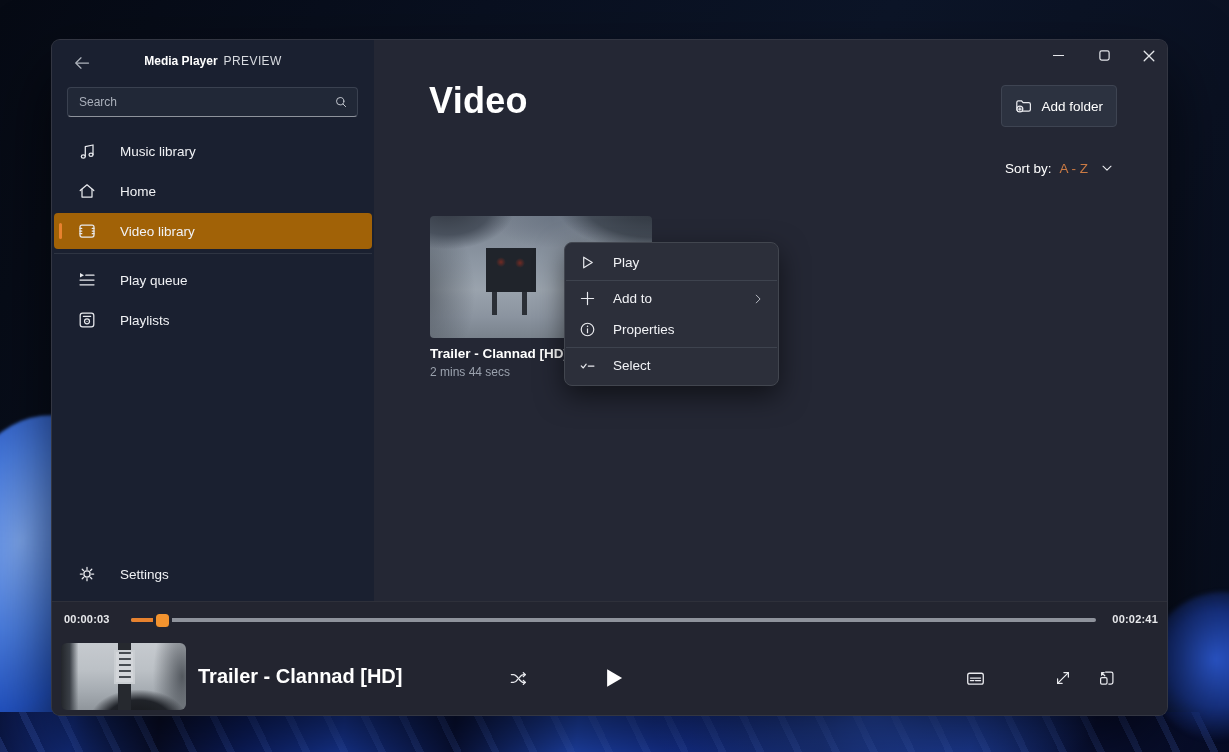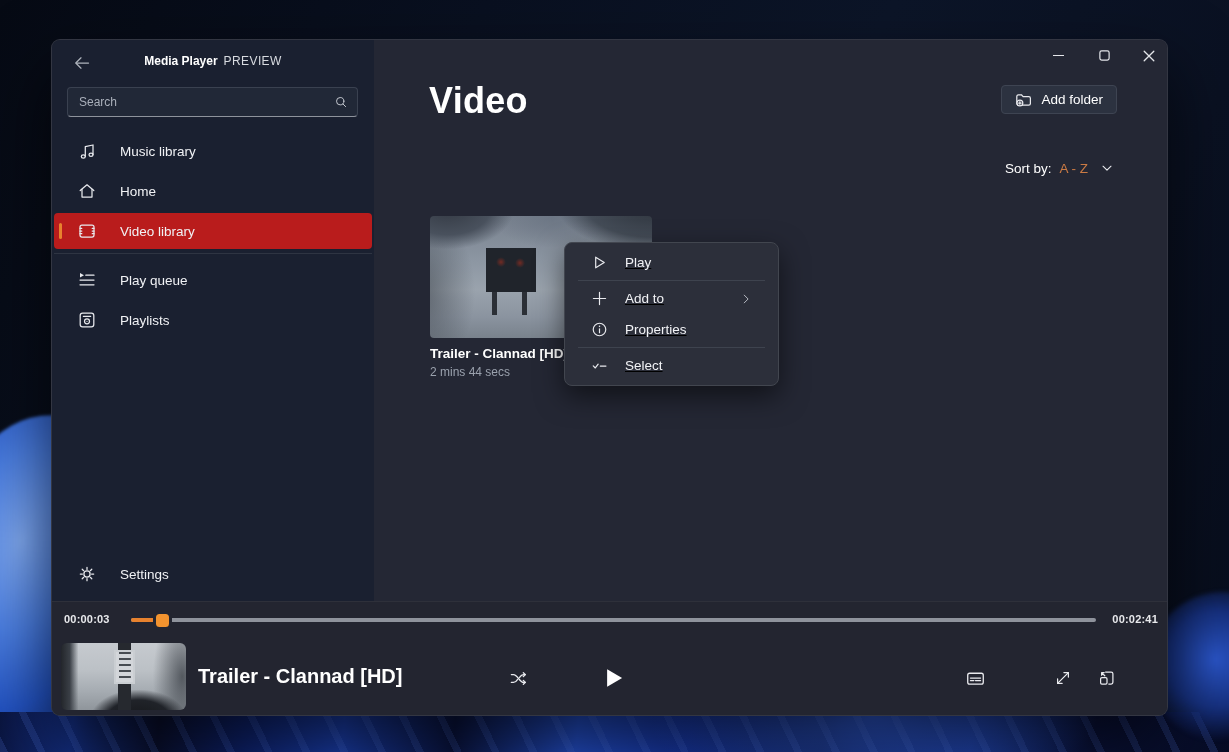--- a/index.html
+++ b/index.html
@@ -51,29 +51,29 @@
     display:flex; align-items:center; padding:0 8px 0 11px; }
   .search-box input { flex:1; background:transparent; border:none; outline:none; color:#ffffff;
     font-size:12px; font-family:inherit; }
   .search-box input::placeholder { color:#a9afba; }
 
   
   .nav { position:absolute; left:2px; top:93px; width:318px; }
   .nav-item { position:relative; height:36px; margin-bottom:4px; border-radius:4px;
     display:flex; align-items:center; padding-left:23px; color:#f1f2f5; font-size:13.5px; }
   .nav-item .lbl { margin-left:23px; }
-  .nav-item.selected { background:#b91c1c; }
+  .nav-item.selected { background:#a16207; }
   .nav-item.selected::before { content:""; position:absolute; left:5px; top:10px; width:3px; height:16px;
     border-radius:2px; background:#e8822e; }
   .nav-divider { height:1px; background:rgba(255,255,255,.09); margin:3px 0 8px 0; }
   .settings-item { position:absolute; left:2px; bottom:5px; width:318px; }
 
   
   .page-title { position:absolute; left:55px; top:40px; font-size:36px; font-weight:700; color:#fff; letter-spacing:.3px; }
-  .add-folder-btn { position:absolute; top:45px; right:52px; height:29px; padding:0 13px;
+  .add-folder-btn { position:absolute; top:45px; right:52px; height:42px; padding:0 13px;
     background:#2c3240; border:1px solid #3e4452; border-radius:4px;
     display:flex; align-items:center; gap:9px; color:#fff; font-size:13.5px; }
   .sort-ctl { position:absolute; top:120px; right:54px; display:flex; align-items:center; gap:5px;
     color:#fff; font-size:13.5px; }
   .sort-value { color:#ca7a44; margin-left:3px; }
 
   
   .video-card { position:absolute; left:56px; top:176px; width:222px; }
   .card-thumb { position:relative; width:222px; height:122px; border-radius:4px; overflow:hidden;
     background:
@@ -87,22 +87,22 @@
       radial-gradient(circle 7px at 30% 32%, rgba(128,44,34,.85), rgba(128,44,34,0) 70%),
       radial-gradient(circle 7px at 68% 34%, rgba(128,44,34,.85), rgba(128,44,34,0) 70%),
       #20242b; }
   .thumb-sign::before,.thumb-sign::after { content:""; position:absolute; top:44px; width:5px; height:23px; background:#2b2f36; }
   .thumb-sign::before { left:6px; } .thumb-sign::after { left:36px; }
   .card-title { margin-top:8px; font-size:13.5px; font-weight:700; color:#fff; }
   .card-duration { margin-top:4px; font-size:12px; color:#9aa1ad; }
 
   
   .context-menu { position:absolute; left:190px; top:202px; width:215px; background:#2c2f3a;
-    border:1px solid #42464f; border-radius:8px; padding:4px 12px; z-index:5;
-    box-shadow:0 10px 28px rgba(0,0,0,.55);text-decoration:underline; }
+    border:1px solid #42464f; border-radius:8px; padding:4px 0; z-index:5;
+    box-shadow:0 10px 28px rgba(0,0,0,.55); }
   .menu-item { height:31px; display:flex; align-items:center; padding:0 13px; color:#f2f3f6; font-size:13.5px; }
   .menu-item .mlbl { margin-left:16px; }
   .menu-item .mchev { margin-left:auto; }
   .menu-sep { height:1px; background:#3e434e; margin:2px 1px; }
 
   
   .pb-time { position:absolute; top:11px; font-size:11px; font-weight:700; color:#e8e9ec; letter-spacing:.2px; }
   .pb-elapsed { left:12px; } .pb-total { right:11px; }
   .pb-track { position:absolute; left:79px; top:16px; width:965px; height:4px; border-radius:2px;
     background:#8f939c; display:flex; align-items:center; }

